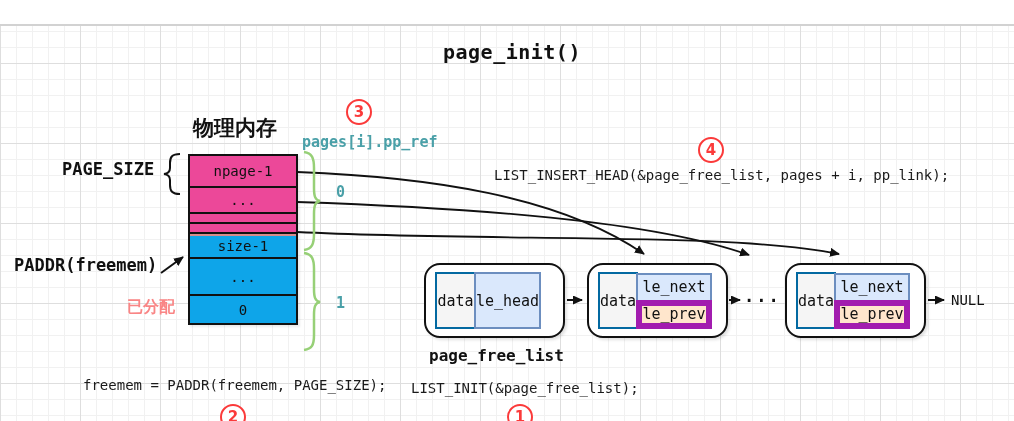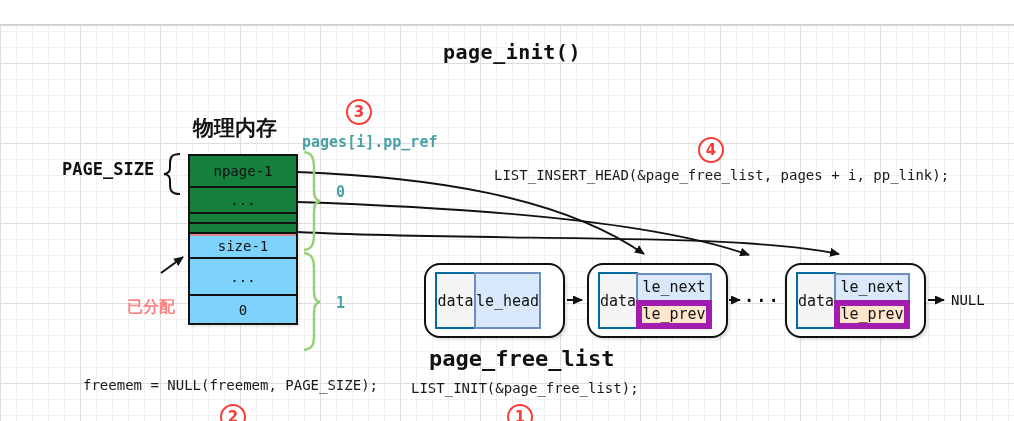--- a/index.html
+++ b/index.html
@@ -68,24 +68,24 @@
     top: 128px; left: 188px;
     width: 110px;
     border: 2px solid #111;
     background: #fff;
     box-shadow: 2px 2px 2px rgba(0,0,0,0.08);
   }
   .mem-row {
     display: flex; align-items: center; justify-content: center;
     border-bottom: 2px solid #111;
     font-size: 14px; color: #111;
-    background: #15803d;
+    background: #ec4899;
   }
   .mem-row:last-child { border-bottom: none; }
-  .mem-row.alloc { background: #7dd3fc; }
+  .mem-row.alloc { background: #0ea5e9; }
   .mem-row.alloc-first { box-shadow: inset 0 2px 0 #d98c8c; }
 
   .list-node {
     height: 75px;
     border: 2.5px solid #111;
     border-radius: 16px;
     background: #fff;
     box-shadow: 2px 2px 3px rgba(0,0,0,0.12);
     display: flex; align-items: center;
     padding-left: 9px;
@@ -118,21 +118,21 @@
     top: 260px; left: 744px;
     font-size: 17px; font-weight: bold; color: #111;
     letter-spacing: 2px;
   }
   .null-label {
     top: 266px; left: 951px;
     font-size: 14px; color: #111;
   }
   .list-title {
     top: 320px; left: 429px;
-    font-size: 22px; font-weight: bold; color: #111;
+    font-size: 16px; font-weight: bold; color: #111;
   }
   .code {
     font-size: 14px; color: #1a1a1a; white-space: pre;
   }
   .overlay { position: absolute; top: 0; left: 0; pointer-events: none; }
 </style>
 </head>
 <body>
 
 <div class="canvas">
@@ -148,20 +148,21 @@
   <div class="abs step-badge" style="top:378px; left:507px;">
     <span>1</span>
   </div>
   <div class="abs step-badge" style="top:378px; left:220px;">
     <span>2</span>
   </div>
 
   <div class="abs mem-heading cjk">物理内存</div>
   <div class="abs pp-ref mono">pages[i].pp_ref</div>
   <div class="abs page-size-label mono">PAGE_SIZE</div>
+  <div class="abs paddr-label mono">PADDR(freemem)</div>
   <div class="abs allocated-label cjk">已分配</div>
   <div class="abs teal-num mono" style="top:157px; left:336px;">0</div>
   <div class="abs teal-num mono" style="top:268px; left:336px;">1</div>
 
   <div class="abs mem-table">
     <div class="mem-row" style="height:32px;">
       <span>npage-1</span>
     </div>
     <div class="mem-row" style="height:26px;">
       <span>...</span>
@@ -218,21 +219,21 @@
         <span>le_prev</span>
       </div>
     </div>
   </div>
 
   <div class="abs list-ellipsis mono">...</div>
   <div class="abs null-label mono">NULL</div>
 
   <div class="abs list-title mono">page_free_list</div>
   <div class="abs code mono" style="top:354px; left:411px;">LIST_INIT(&amp;page_free_list);</div>
-  <div class="abs code mono" style="top:351px; left:83px;">freemem = NULL(freemem, PAGE_SIZE);</div>
+  <div class="abs code mono" style="top:351px; left:83px;">freemem = PADDR(freemem, PAGE_SIZE);</div>
   <div class="abs code mono" style="top:141px; left:494px;">LIST_INSERT_HEAD(&amp;page_free_list, pages + i, pp_link);</div>
 
   <svg class="overlay" width="1014" height="421" viewBox="0 0 1014 421">
     <defs>
       <marker id="ah" markerWidth="11" markerHeight="9" refX="9" refY="4.5" orient="auto" markerUnits="userSpaceOnUse">
         <path d="M0,0 L10,4.5 L0,9 z" fill="#111"></path>
       </marker>
     </defs>
 
     <path d="M 297,146 C 430,151 560,170 644,228" fill="none" stroke="#111" stroke-width="1.8" marker-end="url(#ah)"></path>

